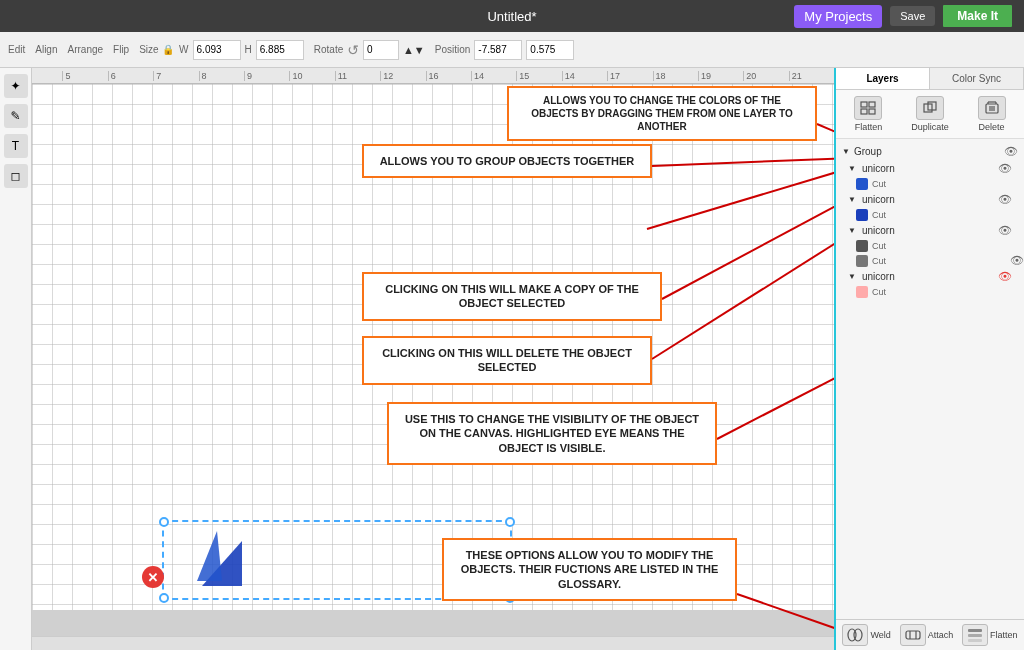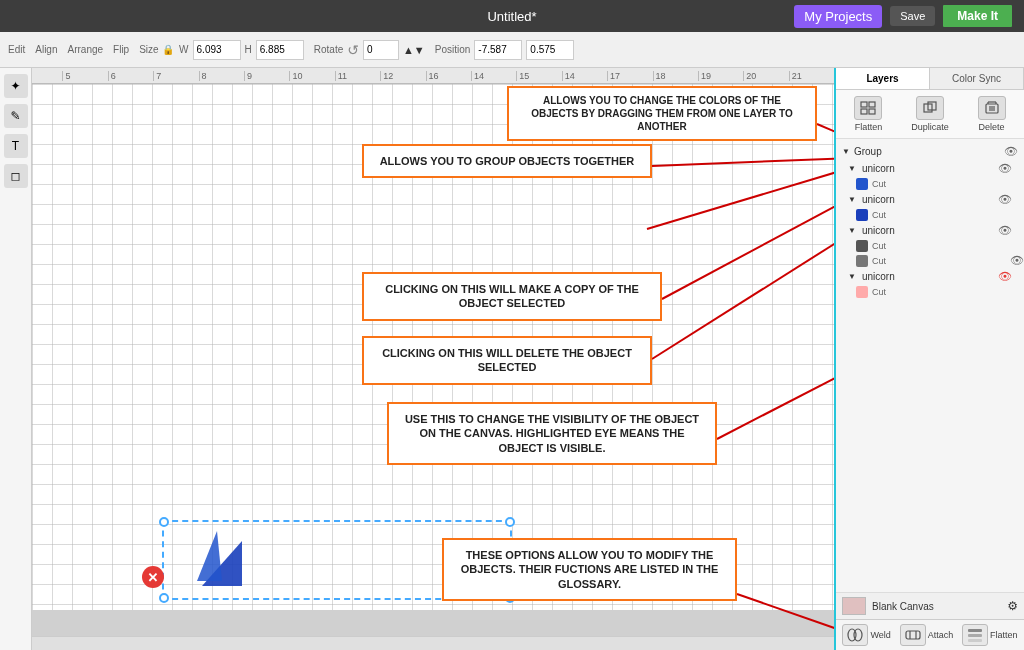--- a/index.html
+++ b/index.html
@@ -623,25 +623,20 @@
         <span style="font-size:8px;">▼</span>
         <span>unicorn</span>
         <span class="layer-eye" style="color:#e53935;">👁</span>
       </div>
       <div class="layer-sub">
         <div class="layer-color-dot" style="background:#ffaaaa;"></div>
         <span>Cut</span>
       </div>
     </div>
 
-    <div id="canvas-label-row">
-      <div class="canvas-color-swatch"></div>
-      <span>Blank Canvas</span>
-      <span style="margin-left:auto;font-size:12px;">⚙</span>
-    </div>
 
     <div id="bottom-action-row">
       <div class="bottom-action-btn">
         <div class="bottom-icon-box">
           <svg width="18" height="16" viewBox="0 0 18 16">
             <ellipse cx="6" cy="8" rx="4" ry="6" fill="none" stroke="#555" stroke-width="1.2"></ellipse>
             <ellipse cx="12" cy="8" rx="4" ry="6" fill="none" stroke="#555" stroke-width="1.2"></ellipse>
           </svg>
         </div>
         <span>Weld</span>

